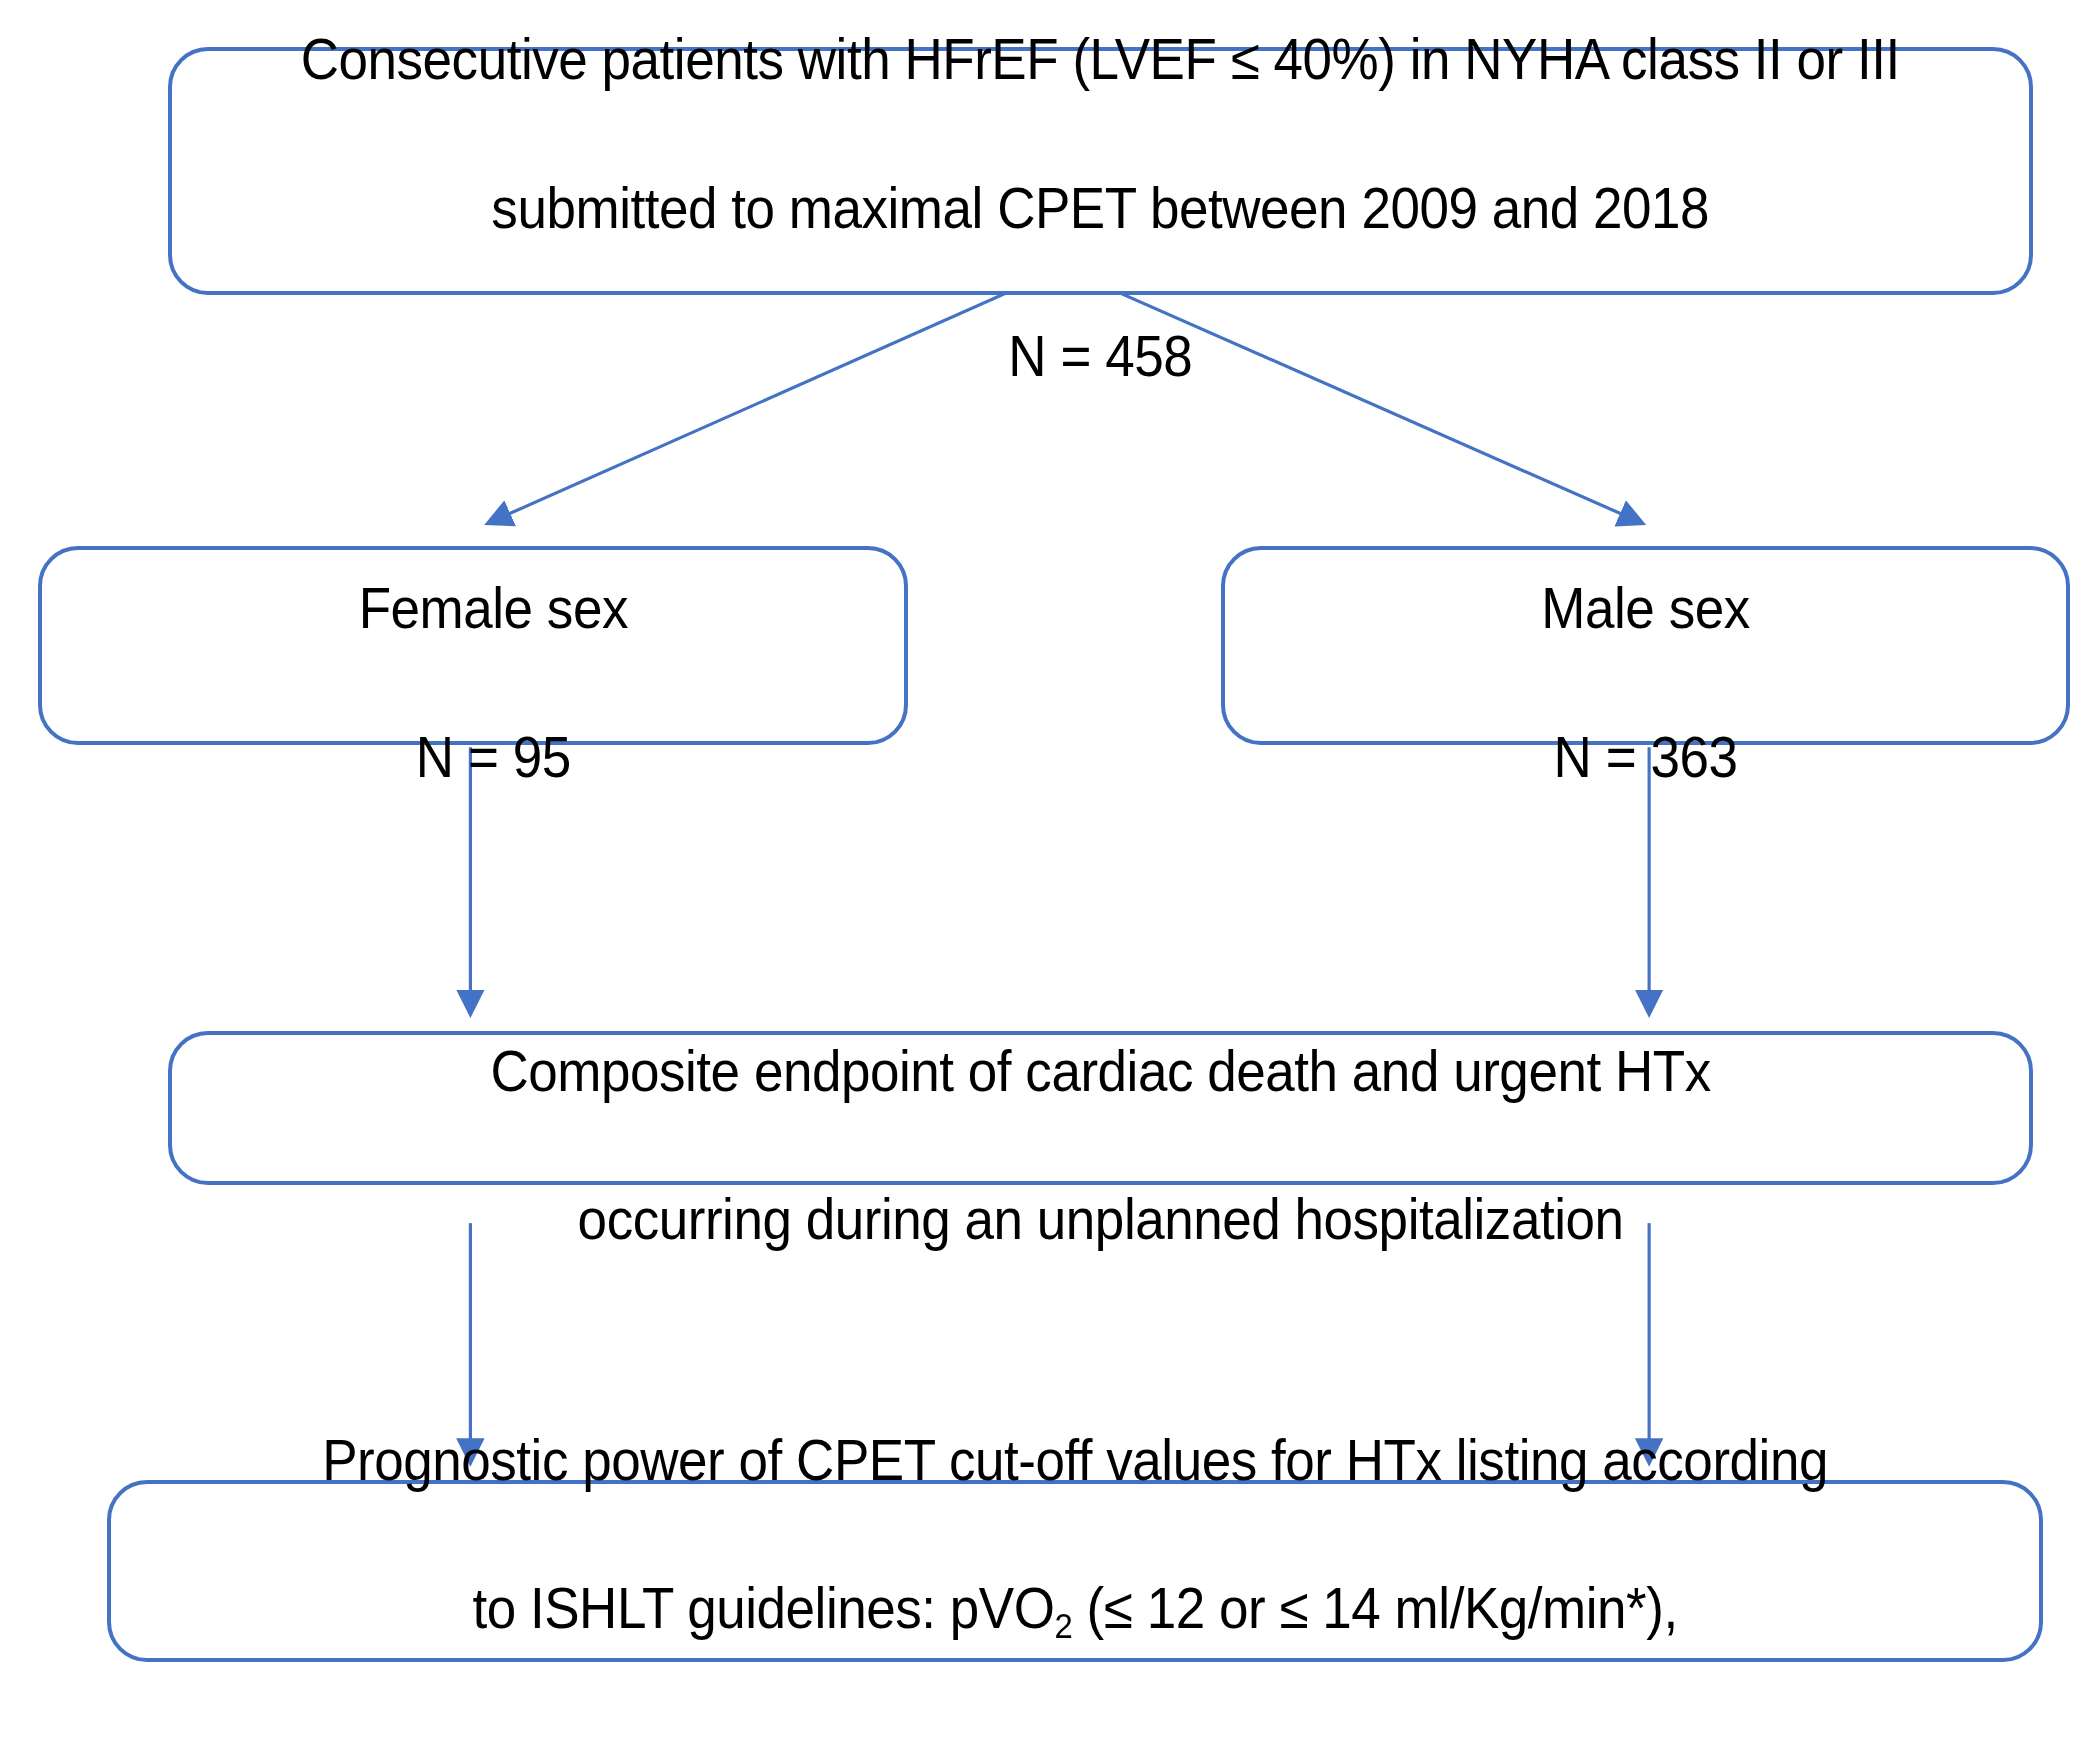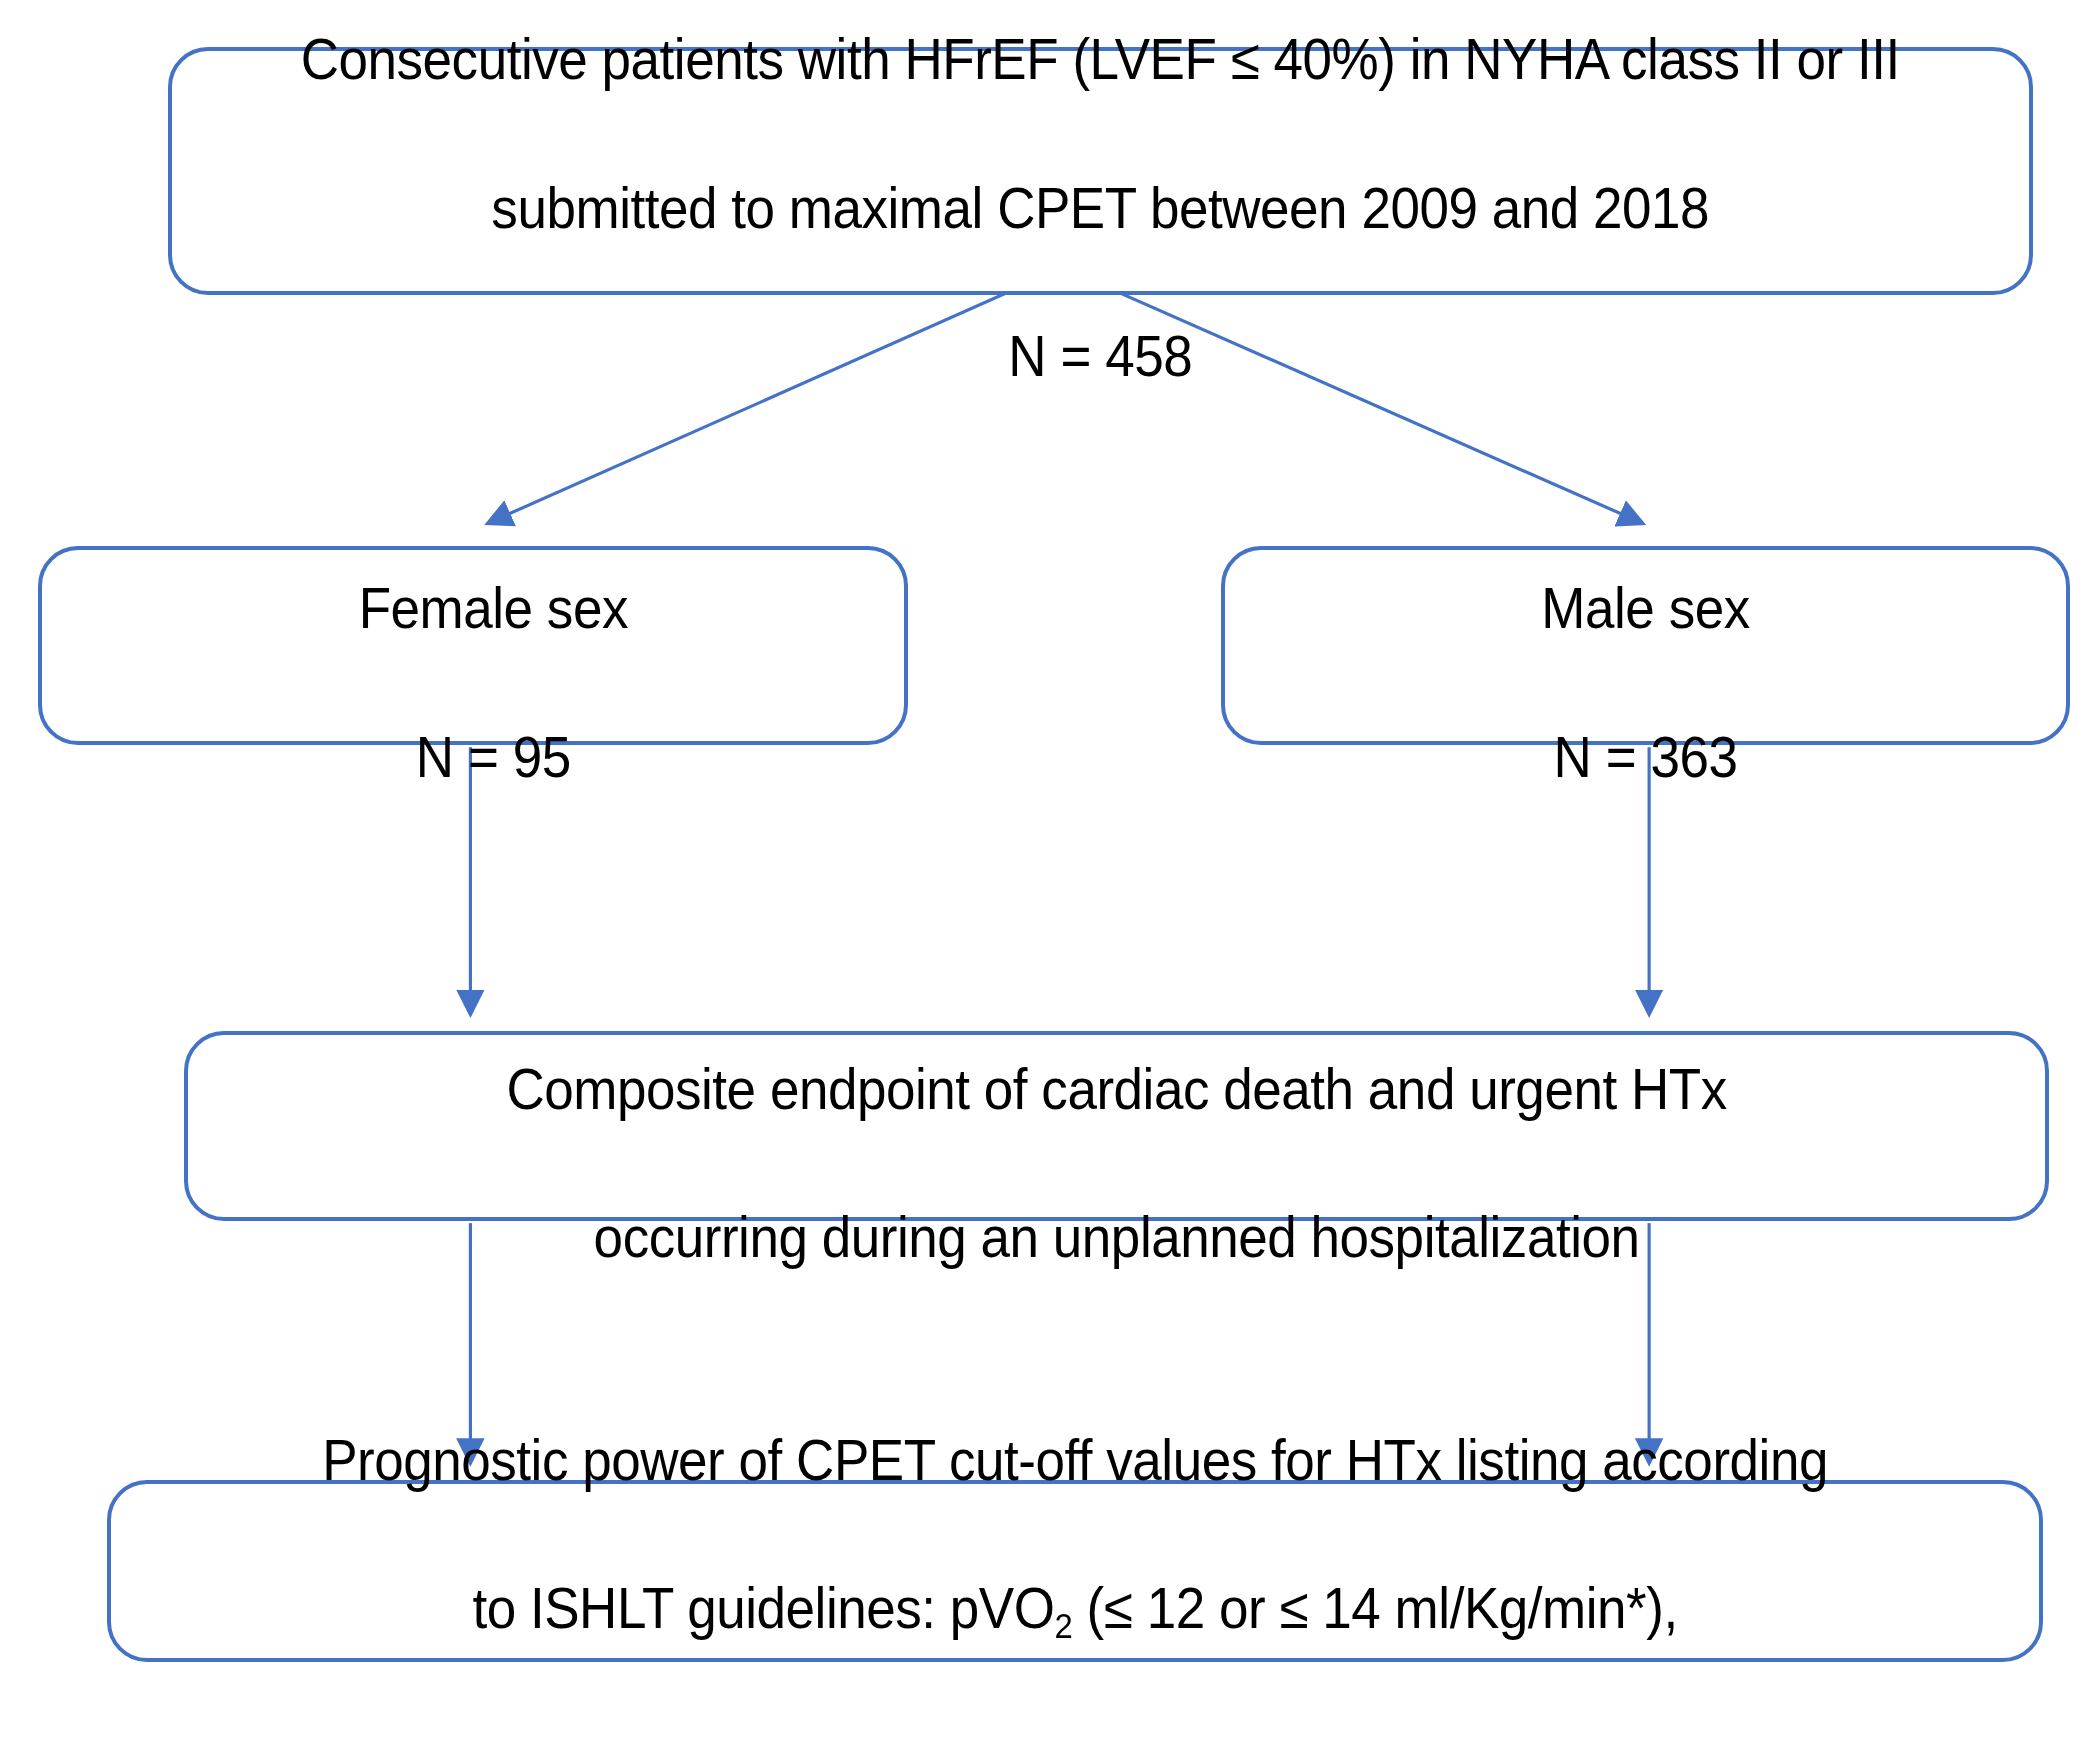--- a/index.html
+++ b/index.html
@@ -43,21 +43,21 @@
     line-height: 1.30;
     letter-spacing: -0.5px;
     transform: scaleX(0.93);
     transform-origin: center center;
     white-space: pre-line;
     padding: 0 23.5px;
   }
   #node-root   { left: 168px; top: 23.5px;   width: 1865px; height: 248px; margin-top: 23px; }
   #node-female { left: 38px;  top: 546px;  width: 870px;  height: 199px; padding-left: 40px; }
   #node-male   { left: 1221px;top: 546px;  width: 849px;  height: 199px; }
-  #node-endpoint { left: 184px; top: 1031px; width: 1865px; height: 190px; }
+  #node-endpoint { left: 168px; top: 1031px; width: 1865px; height: 154px; }
   #node-outcome  { left: 107px; top: 1480px; width: 1936px; height: 182px; }
 
   .node-text sub {
     font-size: 0.62em;
     vertical-align: baseline;
     position: relative;
     top: 0.28em;
   }
 </style>
 </head>

